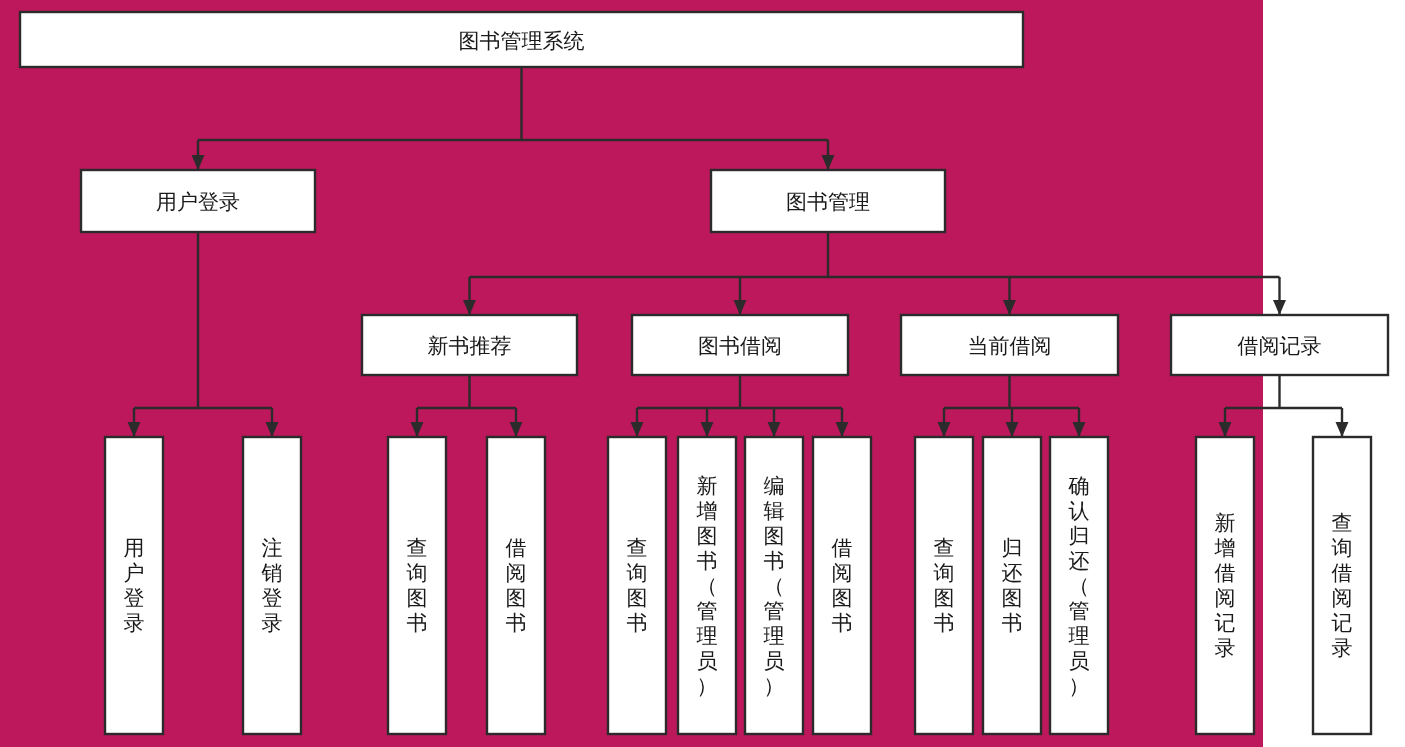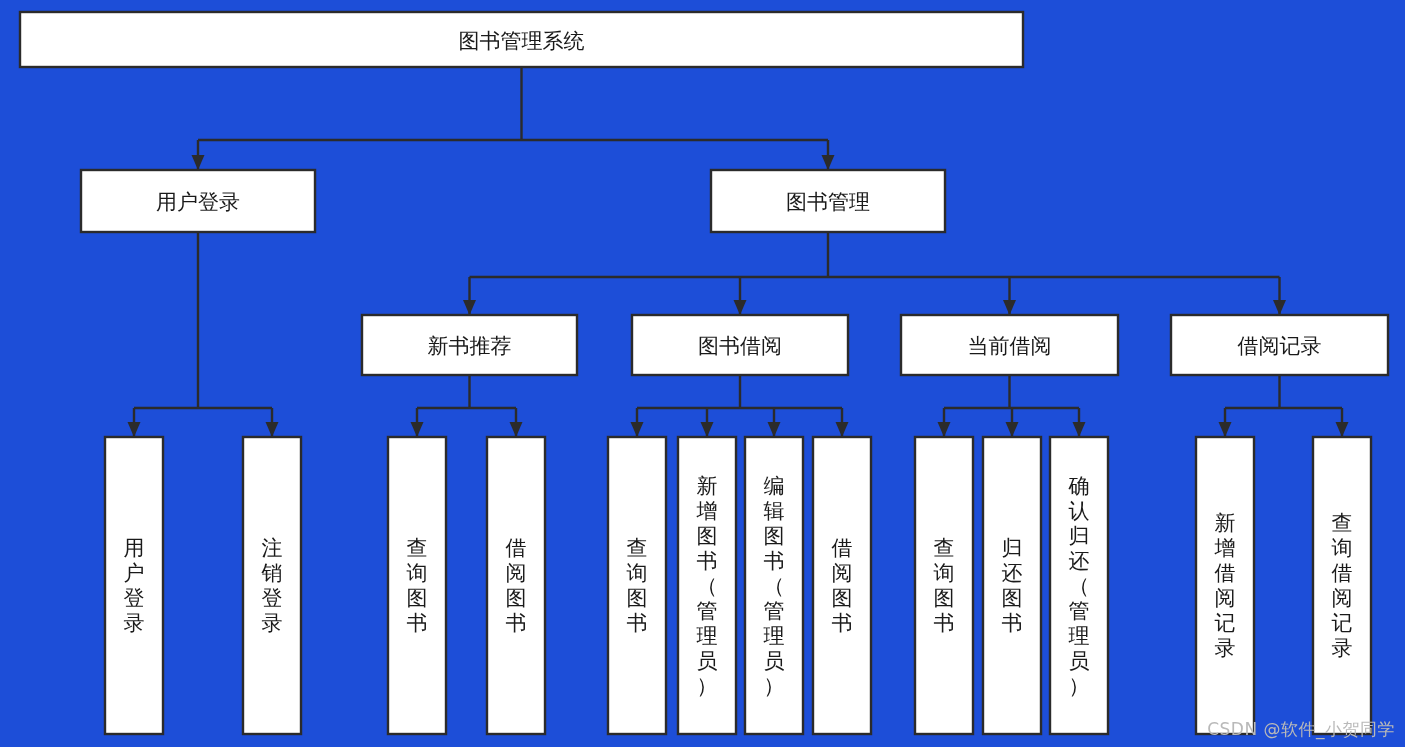--- a/index.html
+++ b/index.html
@@ -8,23 +8,23 @@
     background: #ffffff;
   }
   body {
     width: 1405px;
     height: 747px;
     overflow: hidden;
     font-family: "DejaVu Sans", "Liberation Sans", sans-serif;
   }
   #diagram-root {
     position: relative;
-    width: 1405px;
+    width: 1263px;
     height: 747px;
-    background: #1d4ed8;
+    background: #be185d;
   }
   svg#tree-svg {
     position: absolute;
     top: 0;
     left: 0;
     width: 1405px;
     height: 747px;
     display: block;
   }
   .node-box {
@@ -203,15 +203,14 @@
           <rect class="node-box" x="1196" y="437" width="58" height="297"></rect>
           <text class="node-label-v" x="1225" y="530"><tspan x="1225" dy="0">新</tspan><tspan x="1225" dy="25">增</tspan><tspan x="1225" dy="25">借</tspan><tspan x="1225" dy="25">阅</tspan><tspan x="1225" dy="25">记</tspan><tspan x="1225" dy="25">录</tspan></text>
         </g>
         <g>
           <rect class="node-box" x="1313" y="437" width="58" height="297"></rect>
           <text class="node-label-v" x="1342" y="530"><tspan x="1342" dy="0">查</tspan><tspan x="1342" dy="25">询</tspan><tspan x="1342" dy="25">借</tspan><tspan x="1342" dy="25">阅</tspan><tspan x="1342" dy="25">记</tspan><tspan x="1342" dy="25">录</tspan></text>
         </g>
       </g>
   </svg>
 
-  <div class="watermark-text">CSDN @软件_小贺同学</div>
 
 </div>
 
 </body></html>

